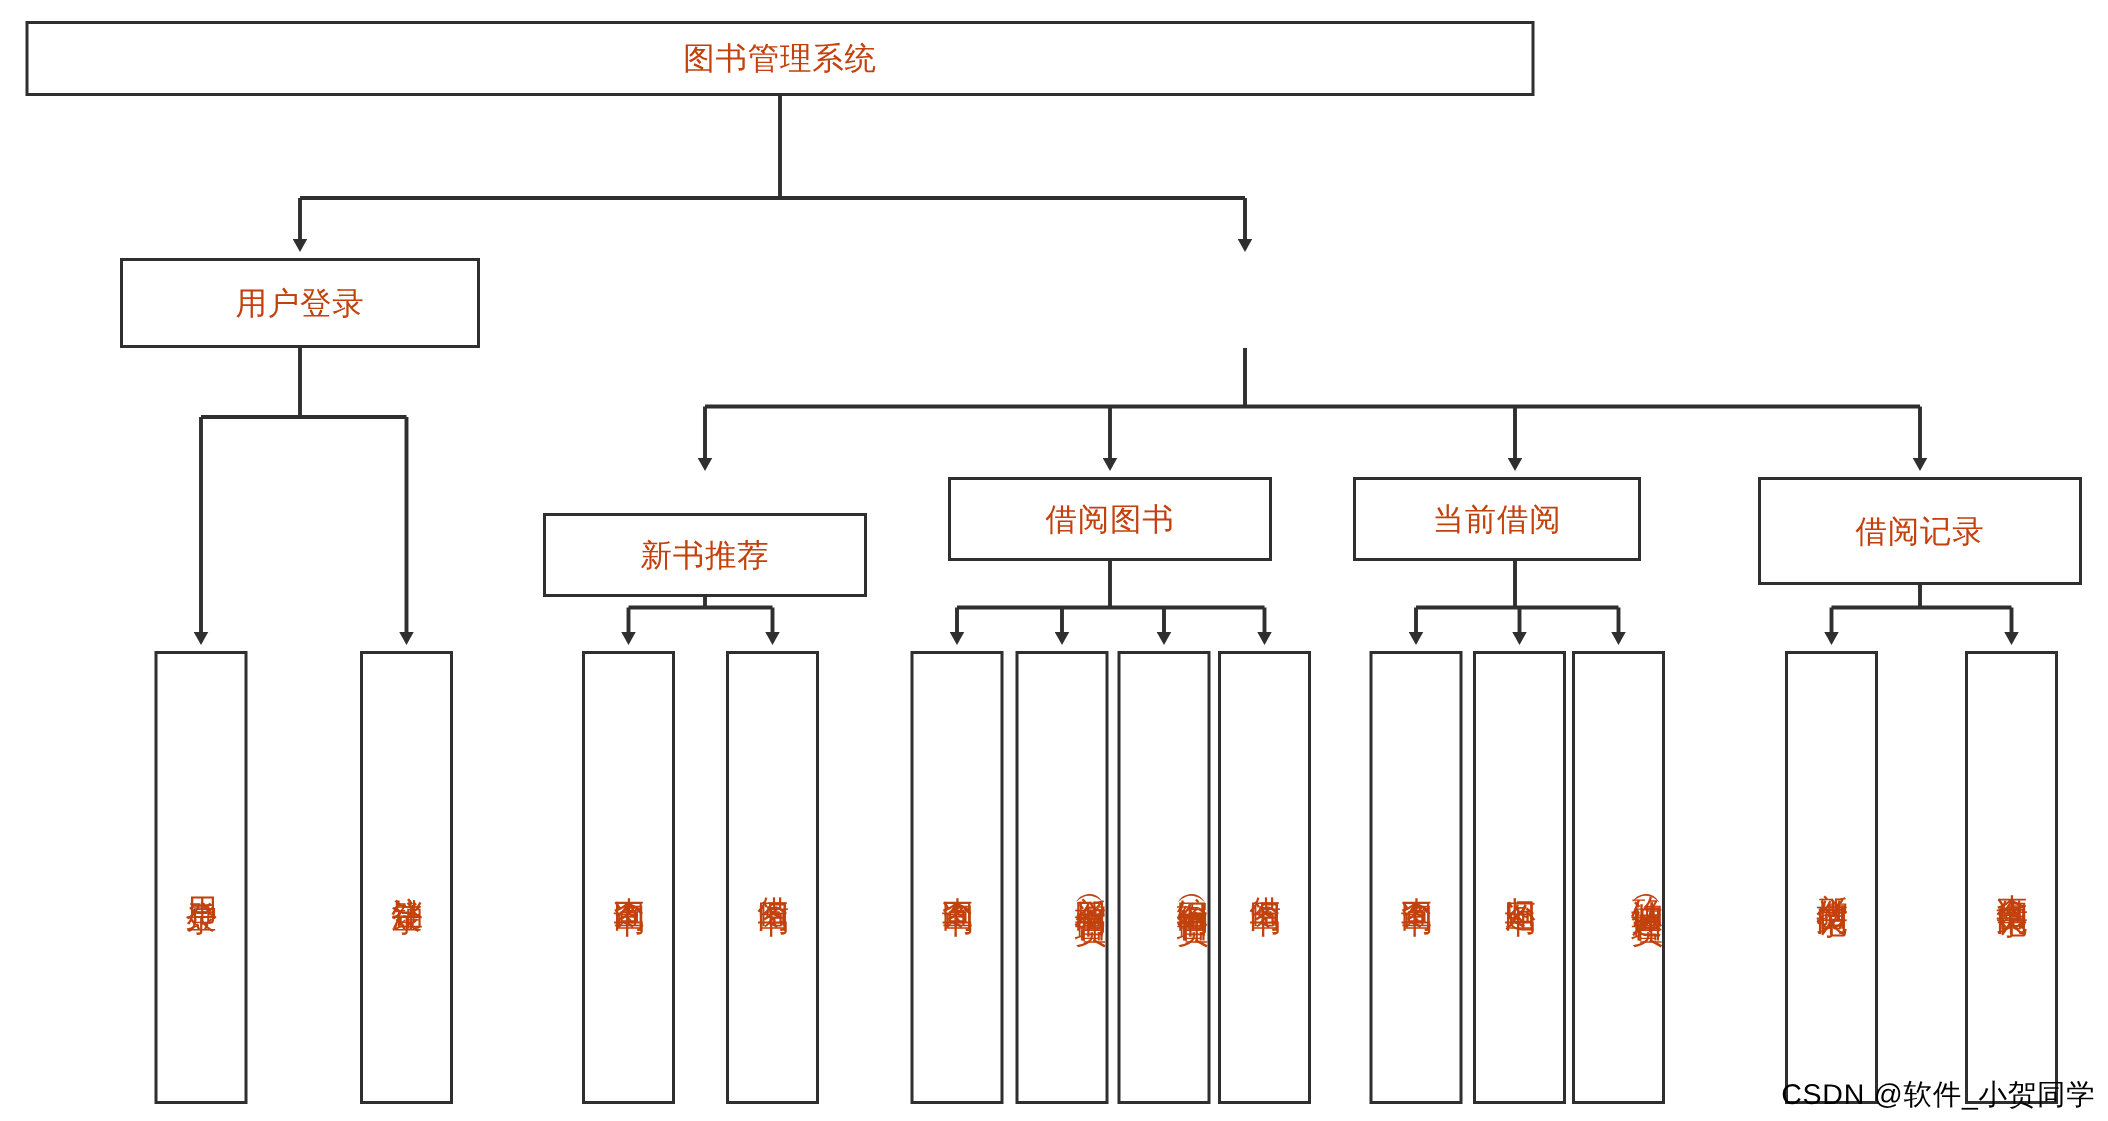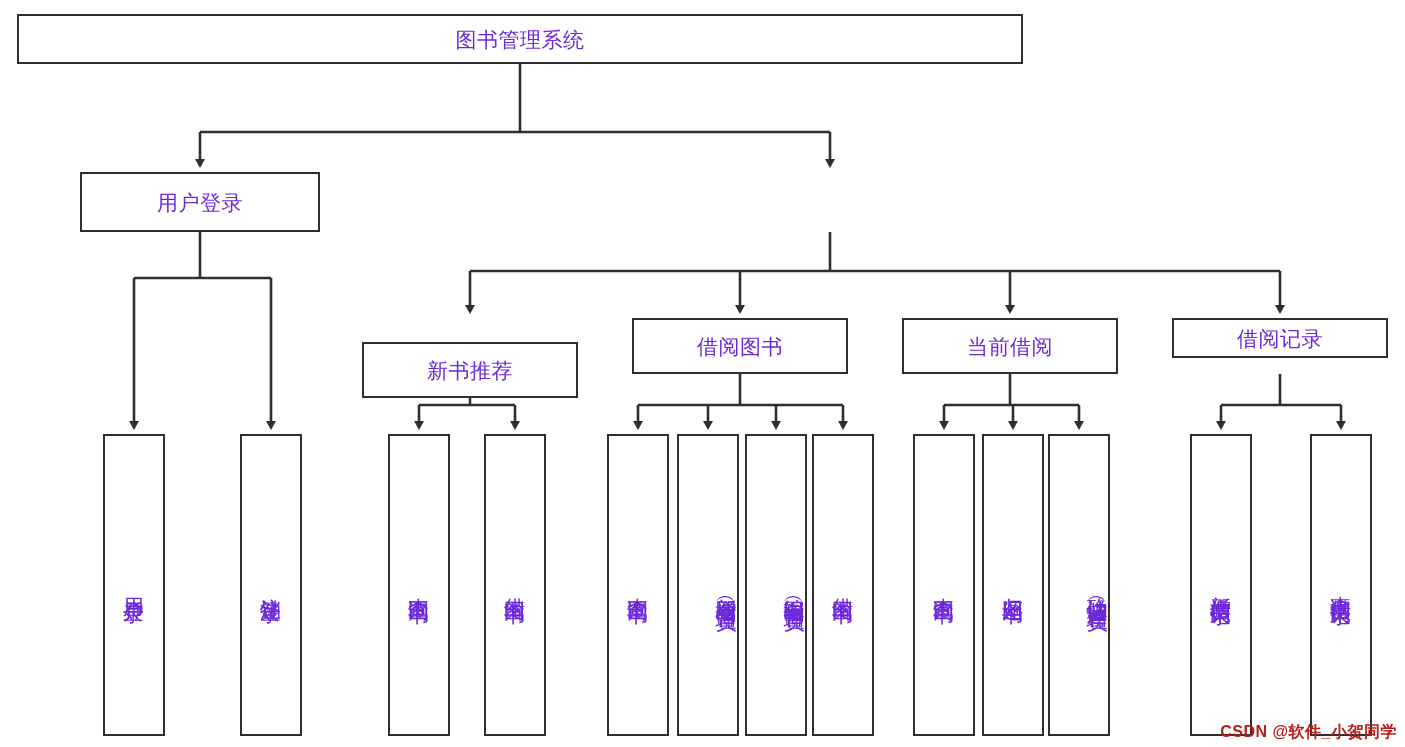--- a/index.html
+++ b/index.html
@@ -27,21 +27,21 @@
     pointer-events: none;
   }
   .node {
     position: absolute;
     box-sizing: border-box;
     border: 2px solid #2f2f2f;
     background: #ffffff;
     display: flex;
     align-items: center;
     justify-content: center;
-    color: #6d28d9;
+    color: #c2410c;
     line-height: 1.0;
   }
   .node.horiz {
     font-size: 21px;
     letter-spacing: 0.5px;
   }
   .node.vert {
     writing-mode: vertical-rl;
     text-orientation: upright;
     font-size: 21px;
@@ -54,25 +54,24 @@
     align-items: center;
     padding-top: 0;
   }
   .node .label {
     display: block;
   }
   #watermark {
     position: absolute;
     right: 8px;
     bottom: 4px;
-    font-size: 16px;
-    color: #b91c1c;
+    font-size: 19px;
+    color: #000000;
     letter-spacing: 0.5px;
     user-select: none;
-    font-weight: bold;
   }
 </style>
 </head>
 <body>
 
 <div id="canvas">
 
   <svg id="edges" viewBox="0 0 1405 747" xmlns="http://www.w3.org/2000/svg">
     <defs>
       <marker id="arrow" markerWidth="9" markerHeight="10" refX="1" refY="5" orient="auto" markerUnits="userSpaceOnUse">
@@ -135,24 +134,24 @@
   <div class="node horiz" style="left:80px;top:172px;width:240px;height:60px;">
     <span class="label">用户登录</span>
   </div>
 
   <div class="node horiz" style="left:362px;top:318px;width:216px;height:56px;margin-top:24px;">
     <span class="label">新书推荐</span>
   </div>
   <div class="node horiz" style="left:632px;top:318px;width:216px;height:56px;">
     <span class="label">借阅图书</span>
   </div>
-  <div class="node horiz" style="left:902px;top:318px;width:216px;height:56px;">
+  <div class="node horiz" style="left:902px;top:318px;width:192px;height:56px;">
     <span class="label">当前借阅</span>
   </div>
-  <div class="node horiz" style="left:1172px;top:318px;width:216px;height:40px;">
+  <div class="node horiz" style="left:1172px;top:318px;width:216px;height:72px;">
     <span class="label">借阅记录</span>
   </div>
 
   <div class="node vert mid" style="left:103px;top:434px;width:62px;height:302px;">
     <span class="label">用户登录</span>
   </div>
   <div class="node vert mid" style="left:240px;top:434px;width:62px;height:302px;">
     <span class="label">注销登录</span>
   </div>
 

